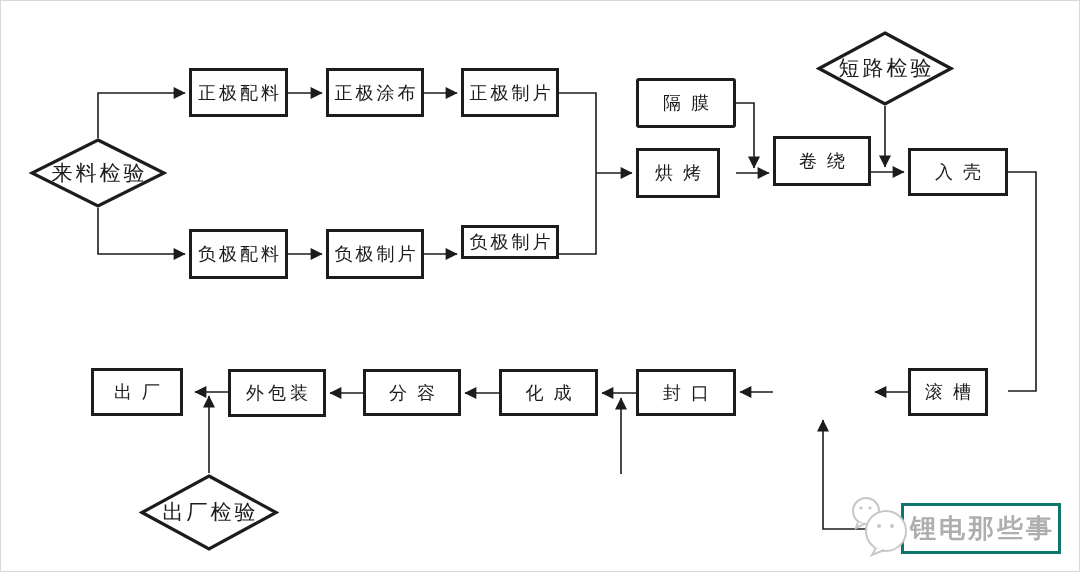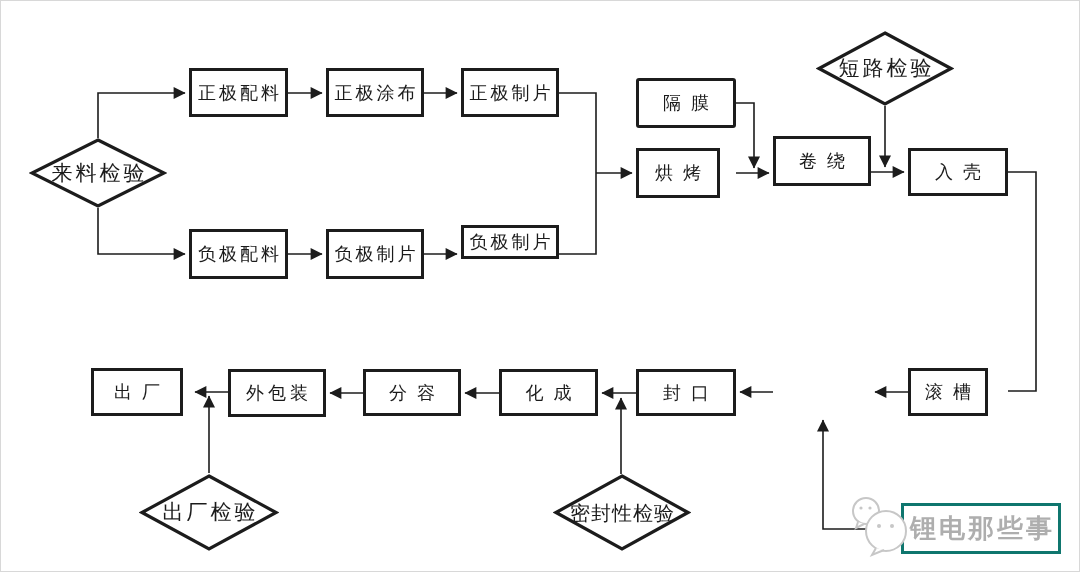--- a/index.html
+++ b/index.html
@@ -168,26 +168,20 @@
     <span class="lbl sp2">出厂</span>
   </div>
 
   <div class="n" style="left:138px;top:473px;width:140px;height:77px">
     <svg class="shape" viewBox="0 0 140 77" preserveAspectRatio="none">
       <polygon points="70,2 137,38.5 70,75 3,38.5"></polygon>
     </svg>
     <span class="lbl dlbl sp4">出厂检验</span>
   </div>
 
-  <div class="n" style="left:552px;top:473px;width:138px;height:77px">
-    <svg class="shape" viewBox="0 0 138 77" preserveAspectRatio="none">
-      <polygon points="69,2 135,38.5 69,75 3,38.5"></polygon>
-    </svg>
-    <span class="lbl sp5">密封性检验</span>
-  </div>
 
   <div class="n wbox" style="left:900px;top:502px;width:160px;height:51px">
     <span class="wm">锂电那些事</span>
   </div>
 
   <svg class="wechat" style="left:845px;top:492px" width="68" height="66" viewBox="0 0 68 66">
     <circle class="b" cx="20" cy="18" r="13"></circle>
     <circle class="eye" cx="15" cy="15" r="1.6"></circle>
     <circle class="eye" cx="24" cy="15" r="1.6"></circle>
     <path d="M12,29 L10,35 L18,31" style="fill:#ffffff;stroke:#c7c7c7;stroke-width:2;"></path>

